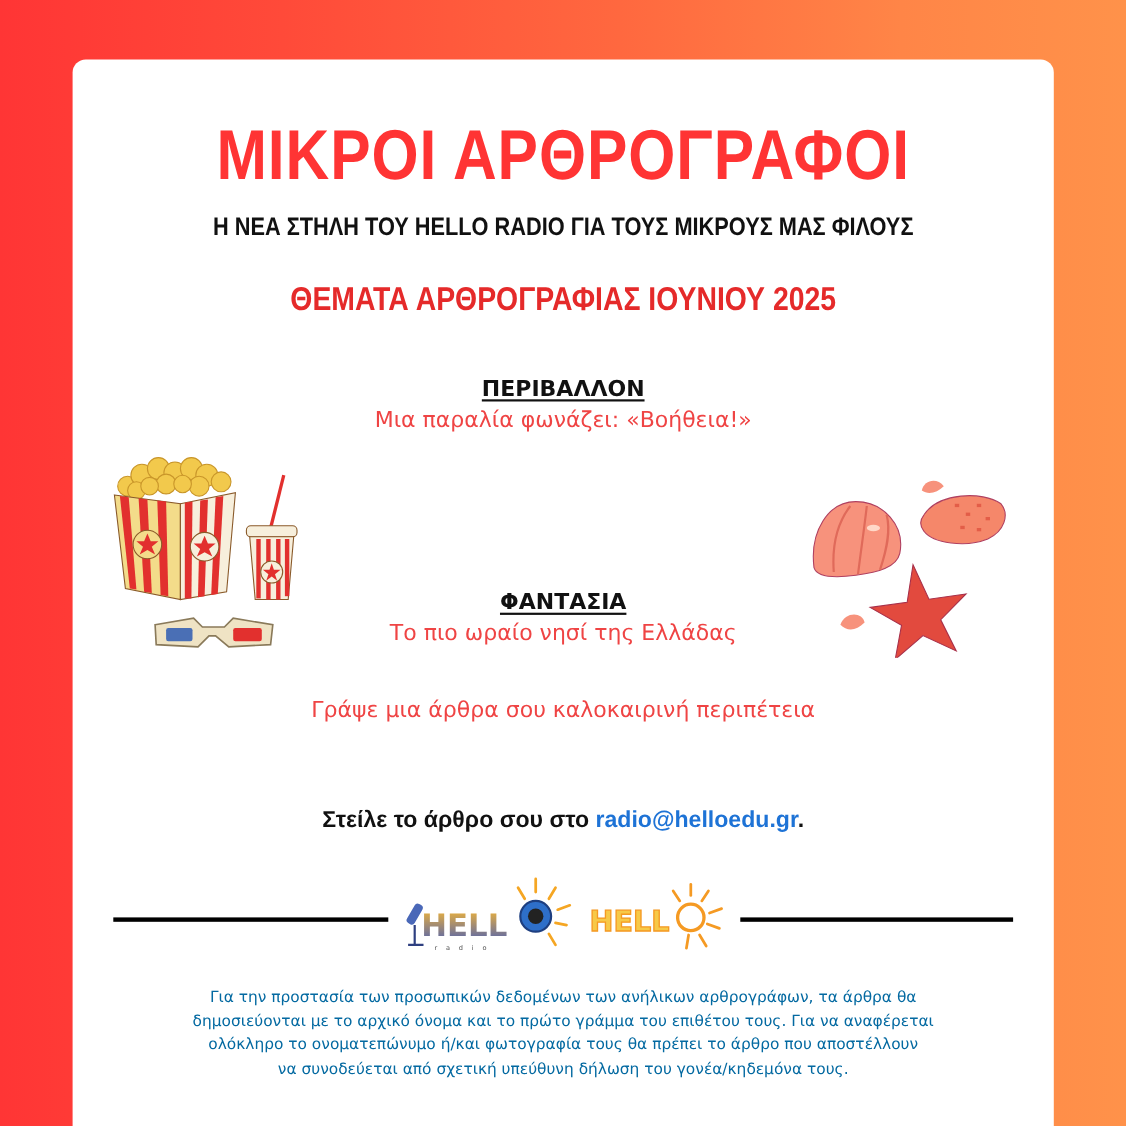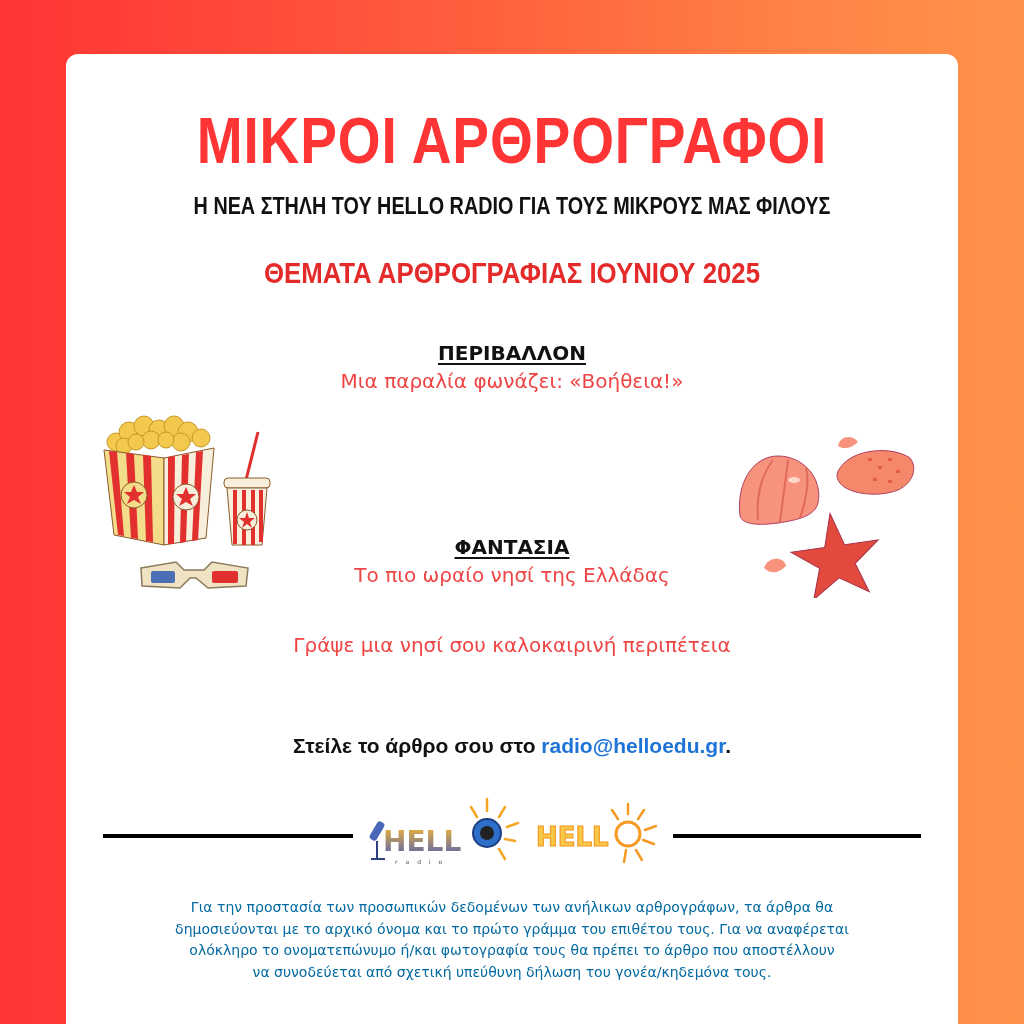--- a/index.html
+++ b/index.html
@@ -62,21 +62,21 @@
   <div class="head">ΠΕΡΙΒΑΛΛΟΝ</div>
   <div class="desc">Μια παραλία φωνάζει: «Βοήθεια!»</div>
 </div>
 <div class="topic" style="top:436px;">
 </div>
 <div class="topic" style="top:534px;">
   <div class="head">ΦΑΝΤΑΣΙΑ</div>
   <div class="desc">Το πιο ωραίο νησί της Ελλάδας</div>
 </div>
 <div class="topic" style="top:630px;">
-  <div class="desc">Γράψε μια νησί σου καλοκαιρινή περιπέτεια</div>
+  <div class="desc">Γράψε μια άρθρα σου καλοκαιρινή περιπέτεια</div>
 </div>
 
 <div class="center send">
   <span>Στείλε το άρθρο σου στο </span><span class="email">radio@helloedu.gr</span><span>.</span>
 </div>
 
 <svg class="illus" style="left:96px; top:410px;" width="180" height="185" viewBox="0 0 180 185">
 
   <g fill="#f2c94c" stroke="#c9962a" stroke-width="1">
     <circle cx="20" cy="32" r="9"></circle>

